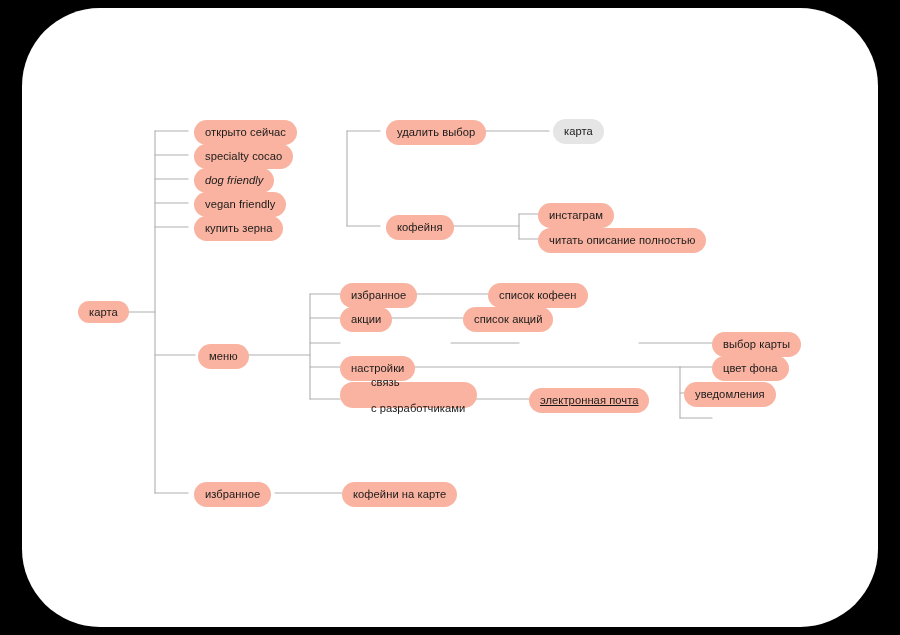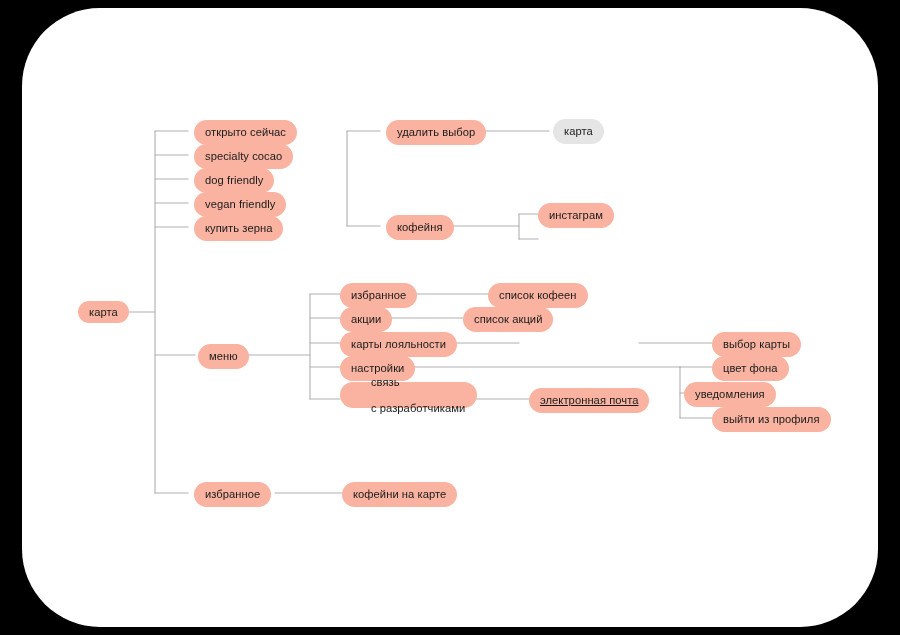--- a/index.html
+++ b/index.html
@@ -127,45 +127,44 @@
       <path d="M452,399 L529,399"></path>
 
       <path d="M275,493 L342,493"></path>
     </g>
   </svg>
 
   <div class="node root" style="left:78px;  top:301px;">карта</div>
 
   <div class="node" style="left:194px; top:120px;">открыто сейчас</div>
   <div class="node" style="left:194px; top:144px;">specialty cocao</div>
-  <div class="node" style="left:194px; top:168px;">dog friendly</div>
+  <div class="node" style="left:194px; top:168px;font-style:italic;">dog friendly</div>
   <div class="node" style="left:194px; top:192px;">vegan friendly</div>
   <div class="node" style="left:194px; top:216px;">купить зерна</div>
 
   <div class="node" style="left:386px; top:120px;">удалить выбор</div>
   <div class="node gray" style="left:553px; top:119px;">карта</div>
 
   <div class="node" style="left:386px; top:215px;">кофейня</div>
   <div class="node" style="left:538px; top:203px;">инстаграм</div>
+  <div class="node" style="left:538px; top:228px;">читать описание полностью</div>
 
   <div class="node" style="left:198px; top:344px;">меню</div>
 
   <div class="node" style="left:340px; top:283px;">избранное</div>
   <div class="node" style="left:488px; top:283px;">список кофеен</div>
 
   <div class="node" style="left:340px; top:307px;">акции</div>
   <div class="node" style="left:463px; top:307px;">список акций</div>
 
-  <div class="node" style="left:340px; top:332px;">карты лояльности</div>
   <div class="node" style="left:712px; top:332px;">выбор карты</div>
 
   <div class="node" style="left:340px; top:356px;">настройки</div>
   <div class="node" style="left:712px; top:356px;">цвет фона</div>
   <div class="node" style="left:684px; top:382px;">уведомления</div>
-  <div class="node" style="left:712px; top:407px;">выйти из профиля</div>
 
   <div class="node two-line" style="left:340px; top:382px;">
     <span style="display:block;">
       <span>связь</span><br>
       <span>с разработчиками</span>
     </span>
   </div>
   <div class="node" style="left:529px; top:388px;text-decoration:underline;">электронная почта</div>
 
   <div class="node" style="left:194px; top:482px;">избранное</div>

